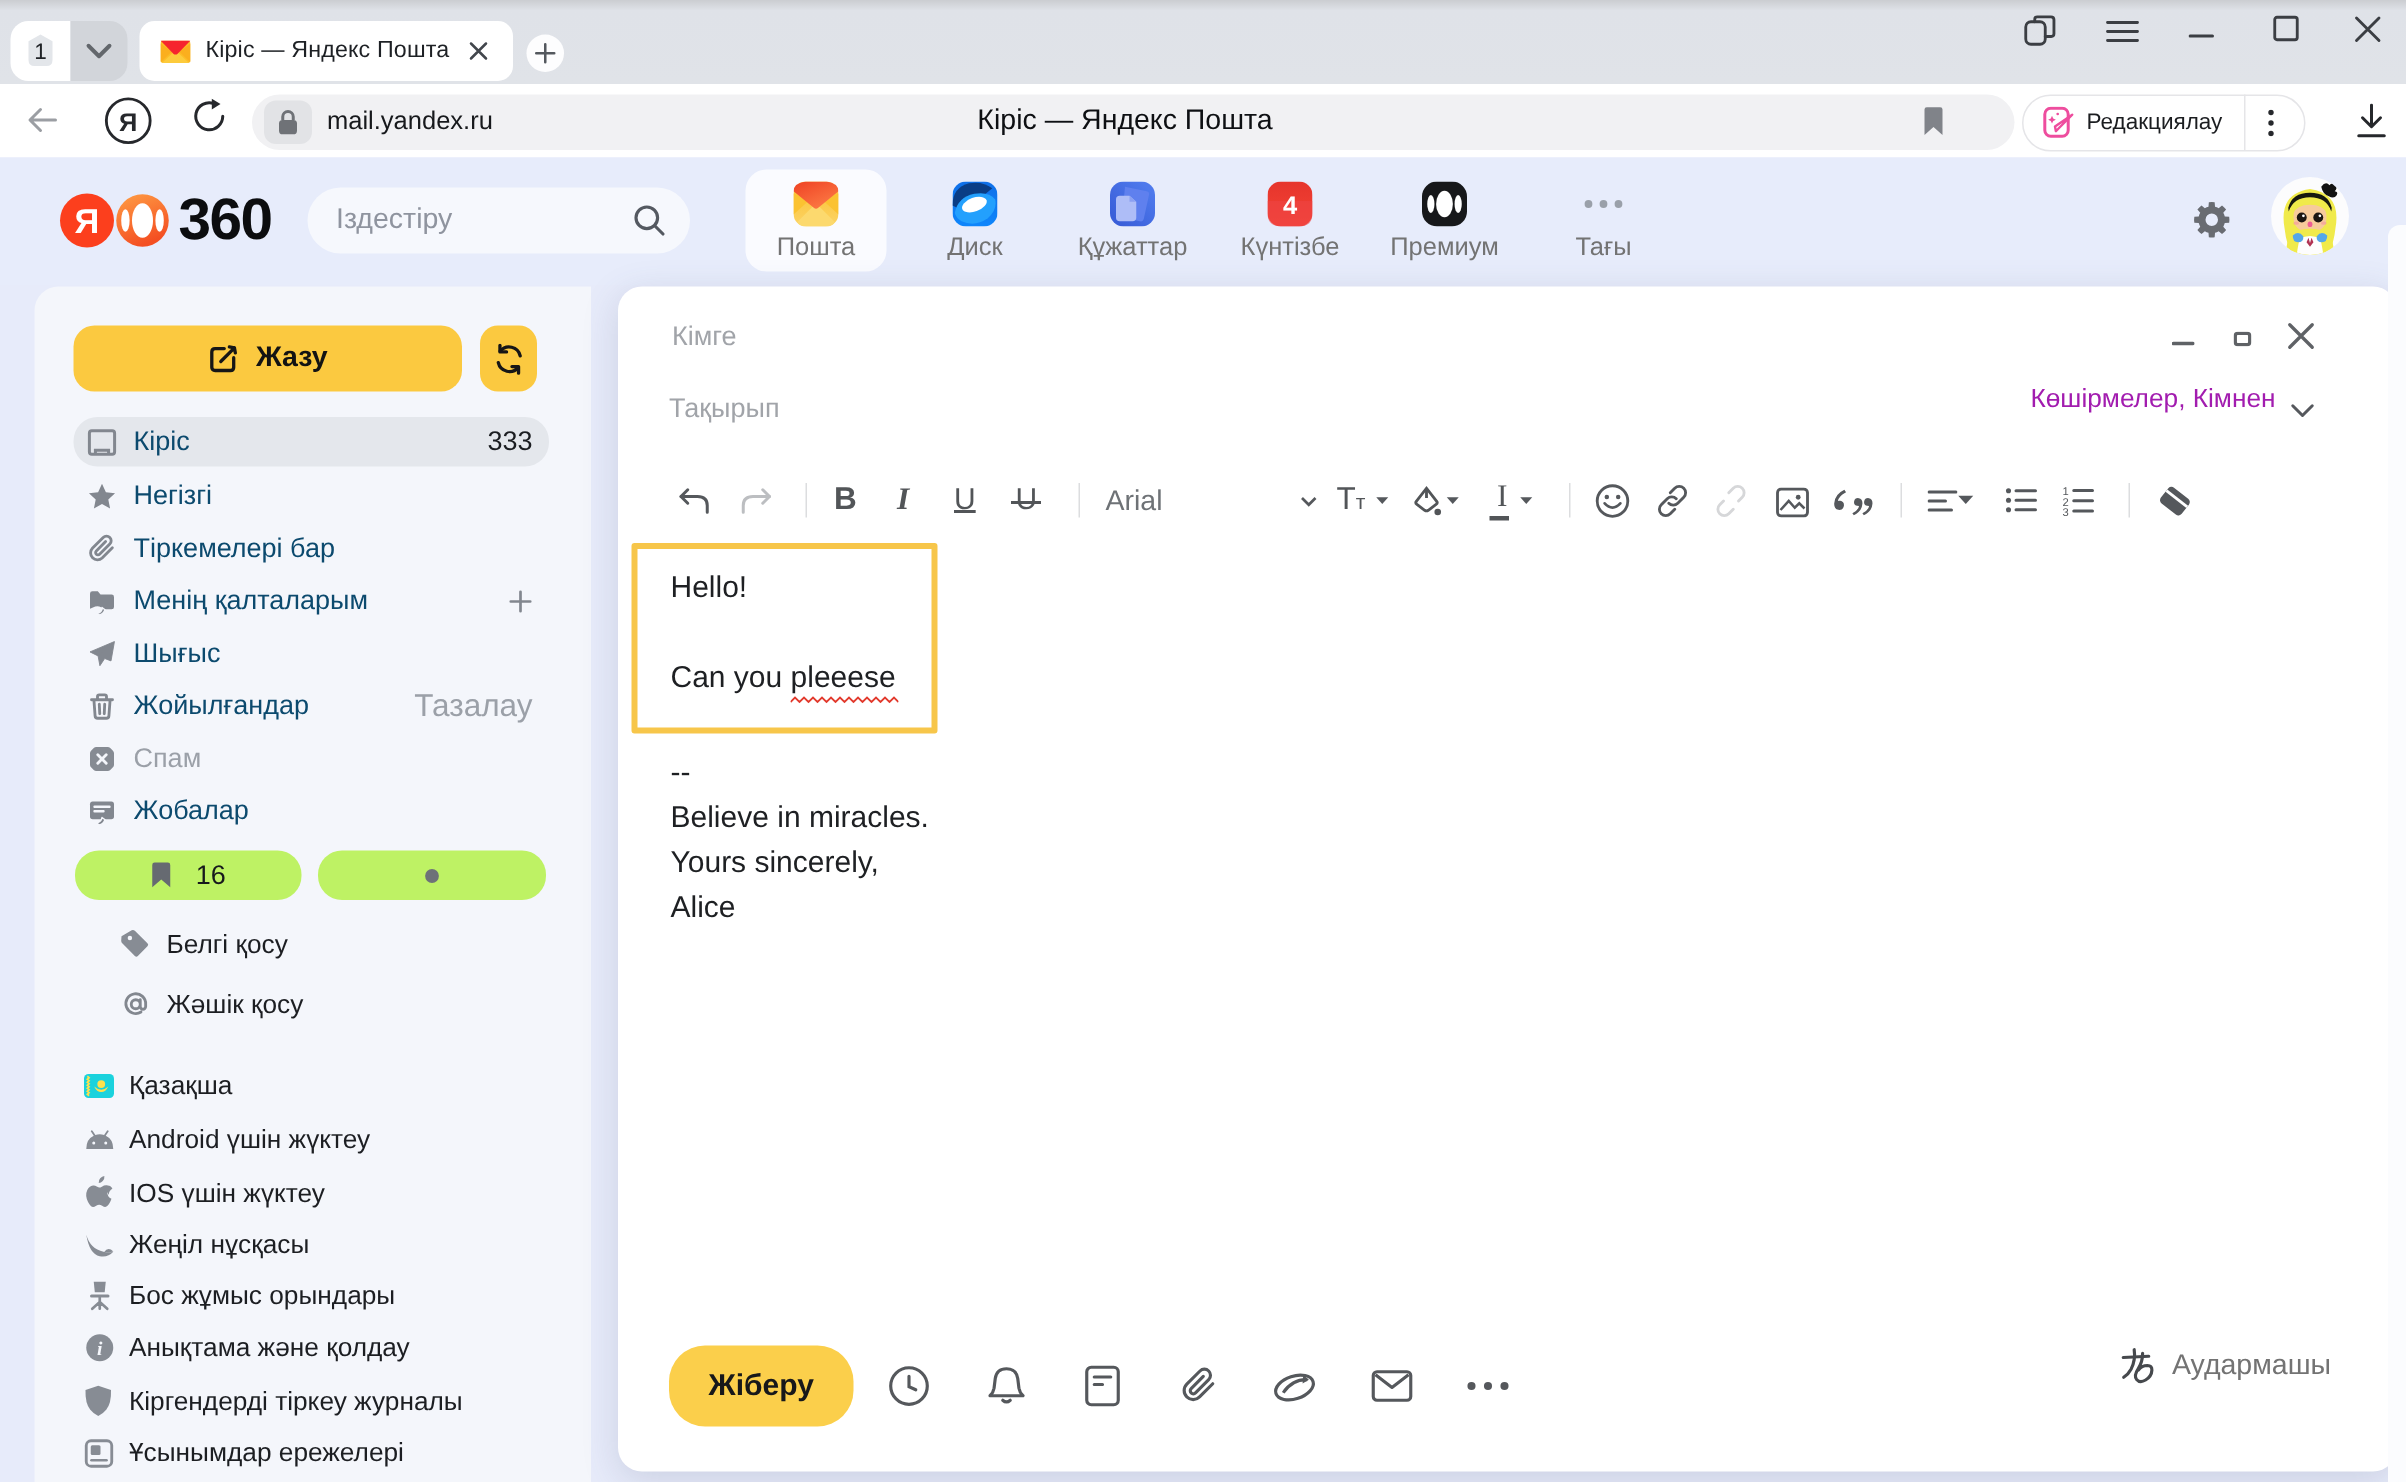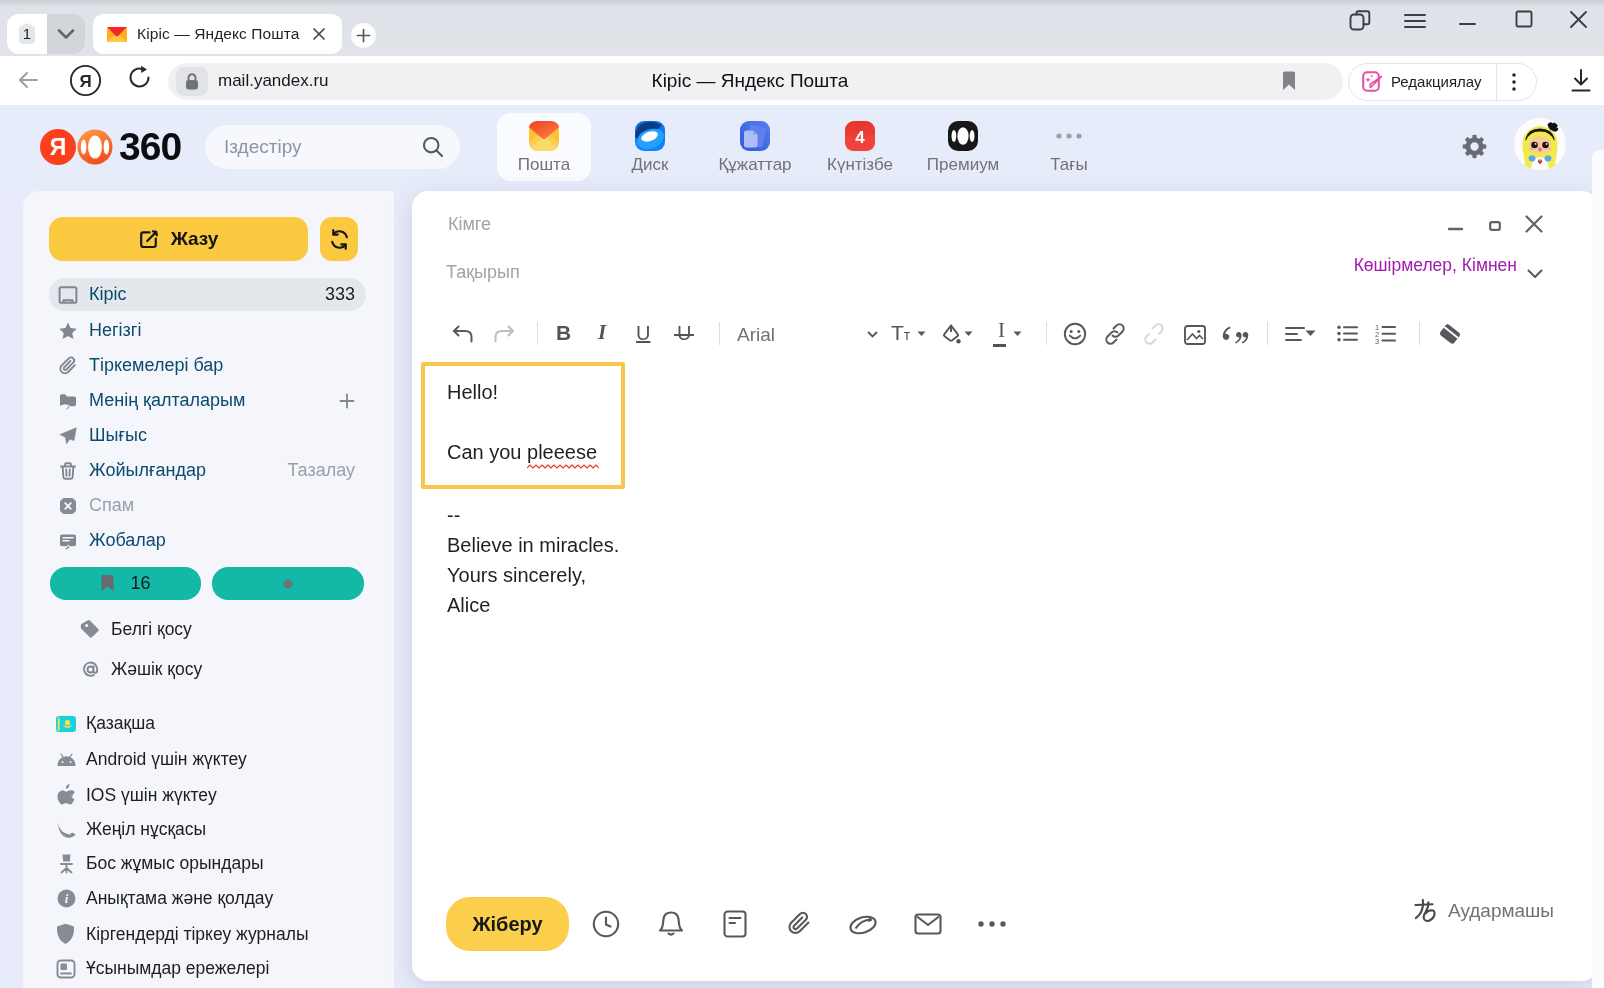--- a/index.html
+++ b/index.html
@@ -51,21 +51,21 @@
 #sidebar { position:absolute; left:23px; top:1px; width:371px; height:797px; background:#f4f6fb; border-radius:16px 0 0 0; }
 #btn-compose { position:absolute; left:26px; top:26px; width:259px; height:44px; background:#fbc940; border-radius:14px;
   display:flex; align-items:center; justify-content:center; font-size:19px; font-weight:700; color:#131313; }
 #btn-refresh { position:absolute; left:297px; top:26px; width:38px; height:44px; background:#fbc940; border-radius:12px;
   display:flex; align-items:center; justify-content:center; }
 .srow { position:absolute; left:26px; width:317px; height:35px; display:flex; align-items:center; }
 .srow .ic { width:20px; height:20px; margin-left:9px; margin-right:11px; flex:none; }
 .srow .tx { font-size:18px; color:#0c4a6e; }
 .srow .r { margin-left:auto; margin-right:11px; font-size:18px; color:#1b1d21; }
 #row-inbox { background:#e4e7ec; border-radius:16px; height:33px; }
-.pill { position:absolute; height:33px; background:#14b8a6; border-radius:16px; display:flex; align-items:center; justify-content:center; }
+.pill { position:absolute; height:33px; background:#bef264; border-radius:16px; display:flex; align-items:center; justify-content:center; }
 .lrow { position:absolute; display:flex; align-items:center; }
 .lrow .tx { font-size:17.5px; color:#1c1e22; }
 .gray { color:#9ba0a8 !important; }
 
 
 #compose { position:absolute; left:412px; top:1px; width:1186px; height:790px; background:#fff; border-radius:16px;
   box-shadow:0 6px 24px rgba(80,90,120,0.18); }
 .clabel { position:absolute; font-size:18px; color:#a1a4a9; }
 #copyfrom { position:absolute; right:81px; top:64px; font-size:17.5px; color:#a21caf; }
 #toolbar { position:absolute; left:0; top:127px; width:1186px; height:30px; }
@@ -380,21 +380,21 @@
       <svg class="ic" viewBox="0 0 20 20">
           <path d="M18.3 1.7 L2 8.6 L7.4 11.3 L8.6 17.8 L11.8 13 L16 14.6 Z M7.4 11.3 L15 5" fill="#82878f" stroke="#82878f" stroke-width="0.6" stroke-linejoin="round"></path>
         </svg>
       <span class="tx">Шығыс</span>
     </div>
     <div class="srow" style="top:262px;">
       <svg class="ic" viewBox="0 0 20 20">
           <path d="M3 5.5 H17 M7 5 V3.4 Q7 2.2 8.2 2.2 H11.8 Q13 2.2 13 3.4 V5 M4.6 5.5 L5.4 16.2 Q5.5 17.8 7.1 17.8 H12.9 Q14.5 17.8 14.6 16.2 L15.4 5.5 M8.2 8.5 L8.5 14.8 M11.8 8.5 L11.5 14.8" fill="none" stroke="#82878f" stroke-width="1.9" stroke-linecap="round"></path>
         </svg>
       <span class="tx">Жойылғандар</span>
-      <span class="r gray" style="font-size:18px">Тазалау</span>
+      <span class="r gray" style="font-size:21px">Тазалау</span>
     </div>
     <div class="srow" style="top:297px;">
       <svg class="ic" viewBox="0 0 20 20">
           <path d="M6.2 2 H13.8 Q14.8 2 15.5 2.7 L17.3 4.5 Q18 5.2 18 6.2 V13.8 Q18 14.8 17.3 15.5 L15.5 17.3 Q14.8 18 13.8 18 H6.2 Q5.2 18 4.5 17.3 L2.7 15.5 Q2 14.8 2 13.8 V6.2 Q2 5.2 2.7 4.5 L4.5 2.7 Q5.2 2 6.2 2 Z" fill="#868b93"></path>
           <path d="M7.2 7.2 L12.8 12.8 M12.8 7.2 L7.2 12.8" stroke="#f4f6fb" stroke-width="1.9" stroke-linecap="round"></path>
         </svg>
       <span class="tx gray">Спам</span>
     </div>
     <div class="srow" style="top:332px;">
       <svg class="ic" viewBox="0 0 20 20">

